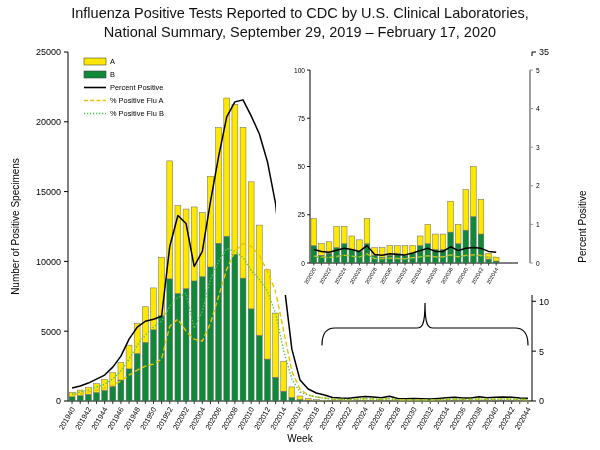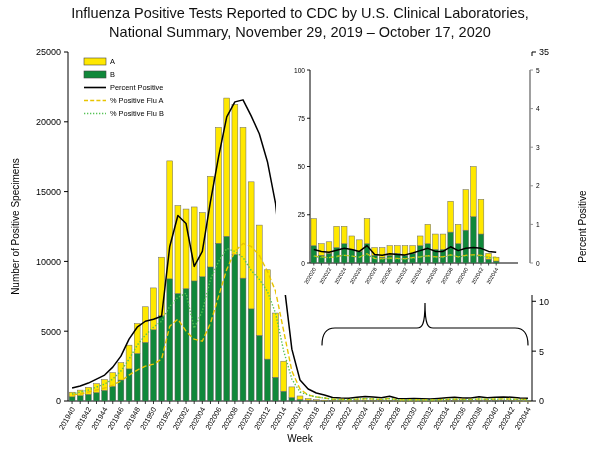--- a/index.html
+++ b/index.html
@@ -20,21 +20,21 @@
   .xlbl-in{font-size:5.4px;fill:#000;font-family:"Liberation Sans",sans-serif;}
   .leglbl{font-size:7.4px;fill:#000;font-family:"Liberation Sans",sans-serif;}
   .weeklbl{font-size:10px;fill:#000;font-family:"Liberation Sans",sans-serif;}
 </style>
 </head>
 <body>
 <div id="root">
 
 <div class="title">
   <div>Influenza Positive Tests Reported to CDC by U.S. Clinical Laboratories,</div>
-  <div>National Summary, November 29, 2019 – October 17, 2020</div>
+  <div>National Summary, September 29, 2019 – February 17, 2020</div>
 </div>
 
 <svg id="plot" width="600" height="450">
       <g>
         <line x1="68" y1="52" x2="68" y2="401" stroke="#000" stroke-width="1"></line>
         <line x1="532" y1="52" x2="532" y2="401" stroke="#000" stroke-width="1"></line>
         <line x1="68" y1="401" x2="532" y2="401" stroke="#000" stroke-width="1"></line>
         <line x1="64" y1="401" x2="68" y2="401" stroke="#000" stroke-width="1"></line>
         <text x="61" y="404.4" class="ticklbl" text-anchor="end">0</text>
         <line x1="64" y1="331.2" x2="68" y2="331.2" stroke="#000" stroke-width="1"></line>

